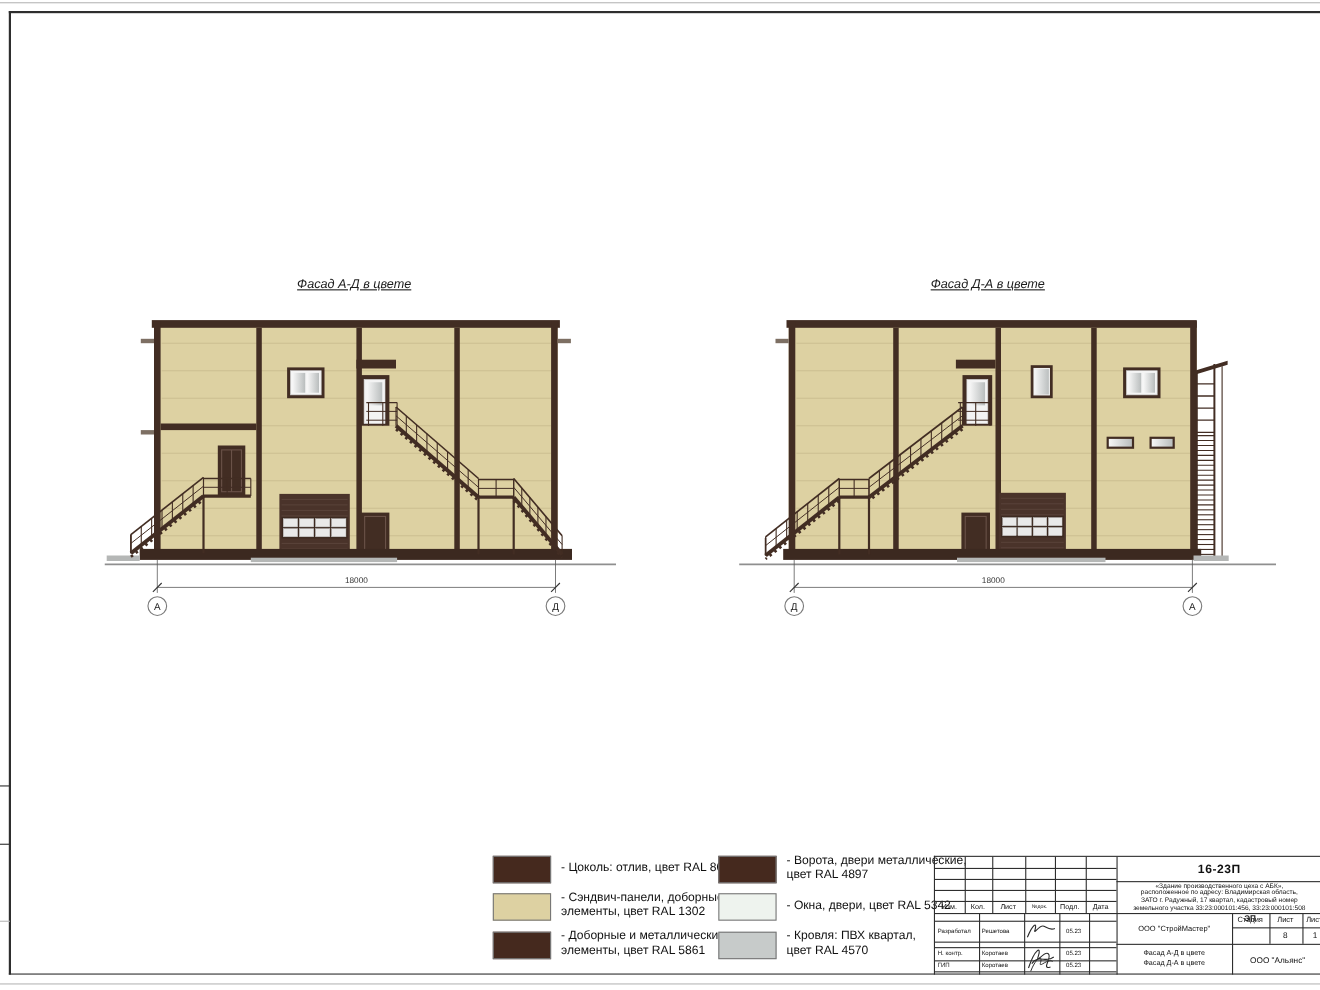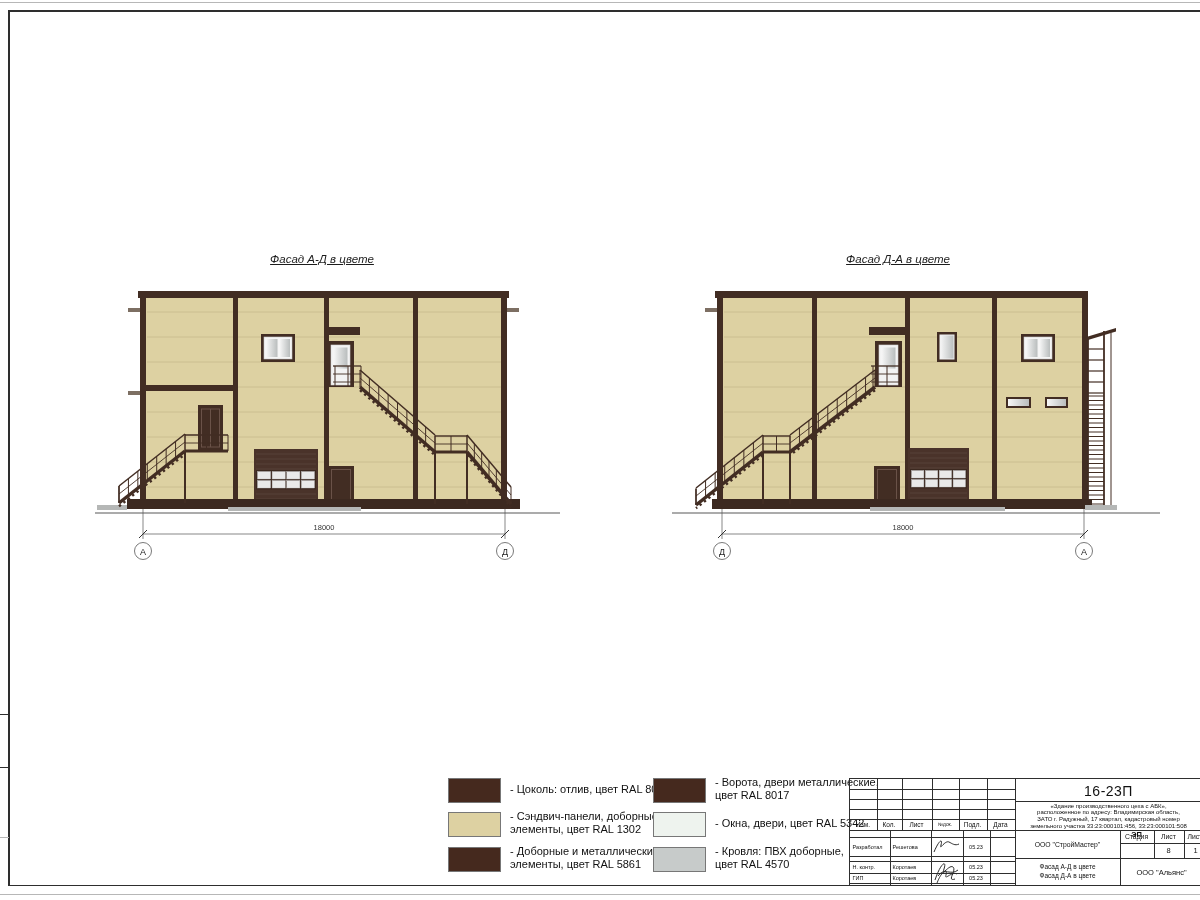--- a/index.html
+++ b/index.html
@@ -354,30 +354,30 @@
       <div>элементы, цвет RAL 1302</div>
     </div>
   <div class="swatch" style="left: 448px; top: 847px; background: rgb(69, 41, 30);"></div>
   <div class="leg-label" style="left:510px;top:845px;">
       <div>- Доборные и металлические</div>
       <div>элементы, цвет RAL 5861</div>
     </div>
   <div class="swatch" style="left: 653px; top: 778px; background: rgb(69, 41, 30);"></div>
   <div class="leg-label" style="left:715px;top:776px;">
       <div>- Ворота, двери металлические,</div>
-      <div>цвет RAL 8017</div>
+      <div>цвет RAL 4897</div>
     </div>
   <div class="swatch" style="left: 653px; top: 812px; background: rgb(238, 243, 238);"></div>
   <div class="leg-label" style="left:715px;top:817px;">
       <div>- Окна, двери, цвет RAL 5342</div>
       <div></div>
     </div>
   <div class="swatch" style="left: 653px; top: 847px; background: rgb(199, 203, 202);"></div>
   <div class="leg-label" style="left:715px;top:845px;">
-      <div>- Кровля: ПВХ доборные,</div>
+      <div>- Кровля: ПВХ квартал,</div>
       <div>цвет RAL 4570</div>
     </div>
 </div>
 
 <div id="tblock">
 
   <div class="tbl-v" style="left:27px;top:0;height:51px;"></div>
   <div class="tbl-v" style="left:52px;top:0;height:51px;"></div>
   <div class="tbl-v" style="left:82px;top:0;height:51px;"></div>
   <div class="tbl-v" style="left:109px;top:0;height:51px;"></div>
@@ -425,21 +425,21 @@
   <div class="cell" style="left:113.5px;top:94px;width:26px;height:10px;font-size:5.5px;">05.23</div>
 
   <svg class="abs" style="left:81.5px;top:57px;" width="31" height="21" viewBox="0 0 31 21">
     <path d="M3,16 C8,4 12,2 10,9 C8,15 14,4 18,6 C21,7.5 24,10 28,8" stroke="#2a2a2a" stroke-width="1" fill="none"></path>
   </svg>
   <svg class="abs" style="left:81.5px;top:79px;" width="31" height="27" viewBox="0 0 31 27">
     <path d="M4,22 C10,4 16,2 13,11 C10,20 18,6 22,9 C26,12 15,24 24,21 M7,18 C13,9 20,18 27,12" stroke="#2a2a2a" stroke-width="1" fill="none"></path>
     <path d="M6,25 C11,12 17,10 15,17 C13,23 21,13 26,16" stroke="#2a2a2a" stroke-width="0.9" fill="none"></path>
   </svg>
 
-  <div class="cell" style="left:166px;top:2px;width:186px;height:19px;font-size:14px;letter-spacing:0.5px;">16-23П</div>
+  <div class="cell" style="left:166px;top:2px;width:186px;height:19px;font-size:11px;letter-spacing:0.5px;font-weight:bold;">16-23П</div>
   <div class="abs" style="left:166px;top:23.5px;width:186px;font-size:6px;line-height:6.9px;text-align:center;color:#111;">
     <div>«Здание производственного цеха с АБК»,</div>
     <div>расположенное по адресу: Владимирская область,</div>
     <div>ЗАТО г. Радужный, 17 квартал, кадастровый номер</div>
     <div>земельного участка 33:23:000101:456, 33:23:000101:508</div>
   </div>
   <div class="cell" style="left:166px;top:51px;width:104px;height:28px;font-size:6.8px;">ООО "СтройМастер"</div>
   <div class="cell" style="left:270px;top:51.5px;width:34px;height:12px;font-size:6.8px;">Стадия</div>
   <div class="cell" style="left:304px;top:51.5px;width:30px;height:12px;font-size:6.8px;">Лист</div>
   <div class="cell" style="left:334px;top:51.5px;width:30px;height:12px;font-size:6.8px;">Листов</div>

